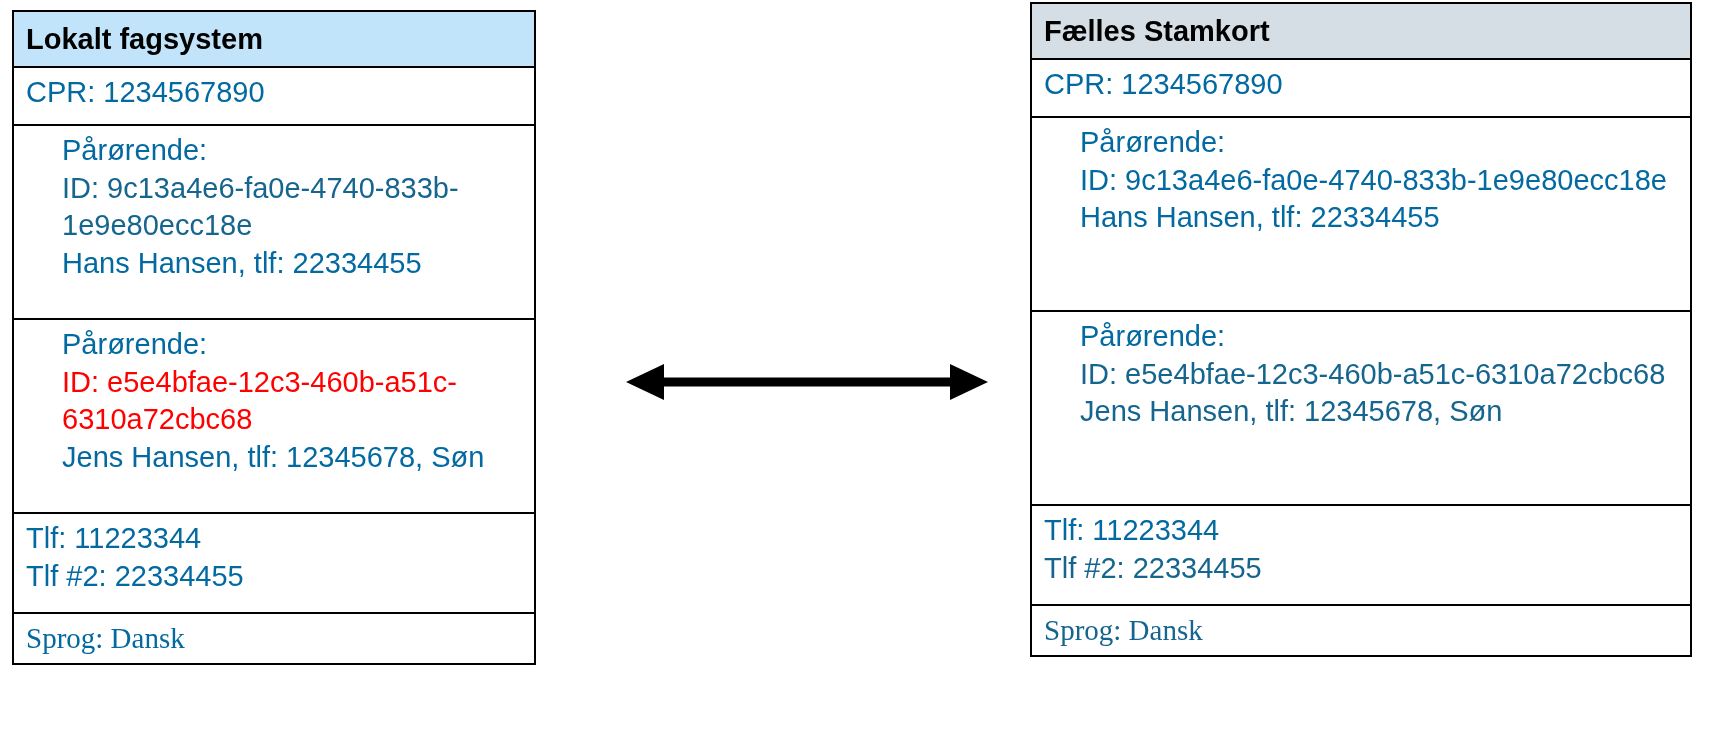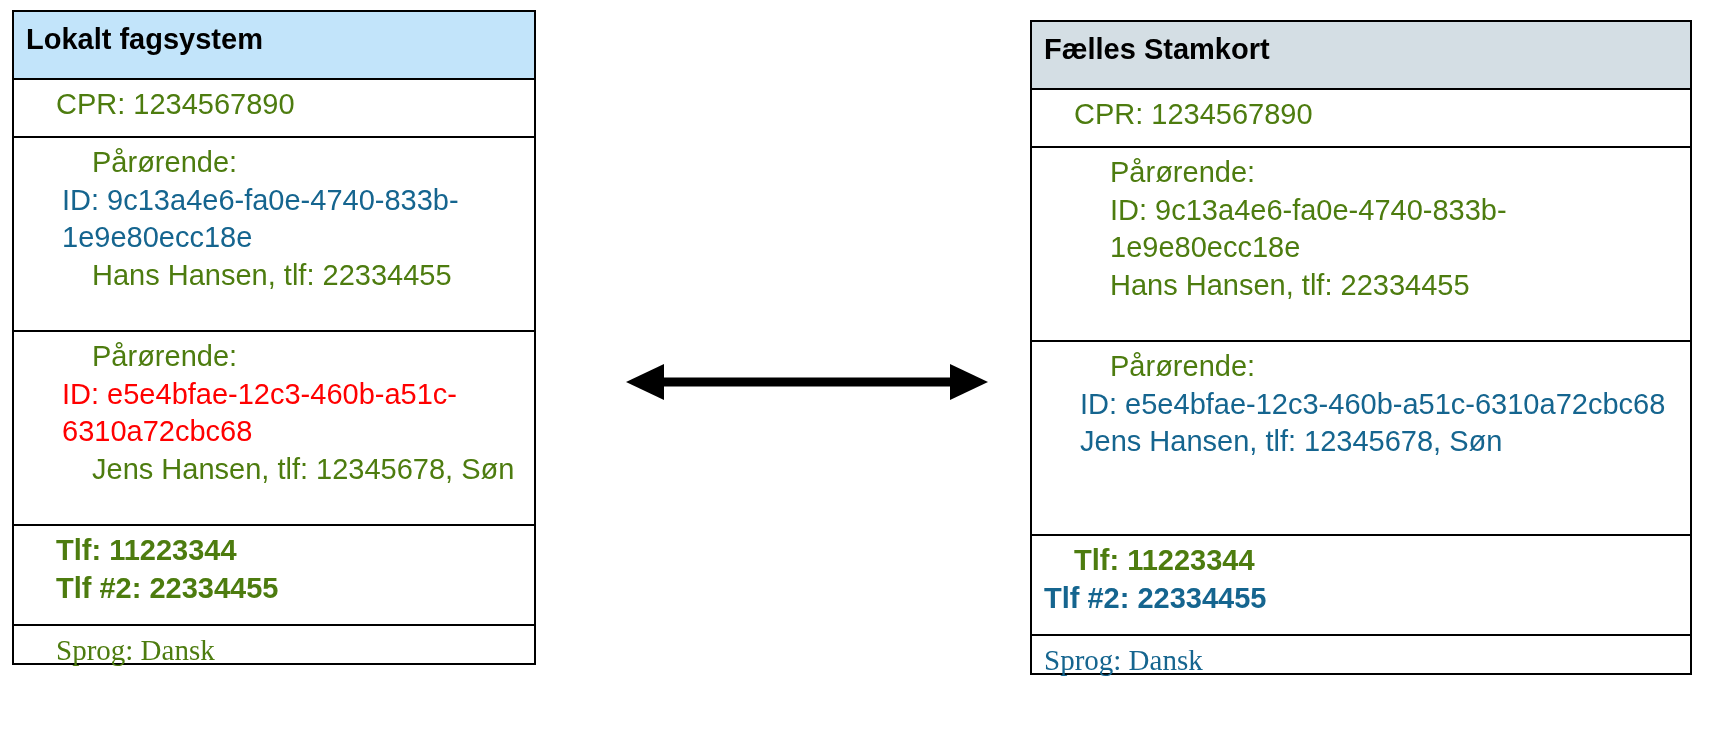--- a/index.html
+++ b/index.html
@@ -21,21 +21,21 @@
   }
 
   
   .card {
     position: absolute;
     box-sizing: border-box;
     border: 2px solid #000000;
     background: #ffffff;
   }
   #card-local  { left: 12px;   top: 10px; width: 524px; height: 655px; }
-  #card-shared { left: 1030px; top: 20px; width: 662px; height: 655px; }
+  #card-shared { left: 1030px; top: 2px; width: 662px; height: 655px; }
 
   .row {
     box-sizing: border-box;
     border-bottom: 2px solid #000000;
     padding: 6px 12px 8px 12px;
     font-size: 29px;
     line-height: 1.30;
     color: #000000;
     white-space: nowrap;
   }
@@ -45,29 +45,29 @@
     font-weight: bold;
     padding: 9px 12px 10px 12px;
   }
   #card-local  .row.header { background: #C2E4FA; }
   #card-shared .row.header { background: #D4DEE4; }
 
   .row .line { display: block; }
   .row .line.wrap { white-space: normal; }
 
   
-  .c-black { color: #4d7c0f; margin-left: 30px; }
+  .c-black { color: #0369a1; }
   .c-blue  { color: #15658F; }
   .c-red   { color: #FF0000; }
 
   
-  .h-header { height: 68px; }
+  .h-header { height: 56px; }
   .h-cpr    { height: 58px; }
   .h-rel    { height: 194px; padding-left: 48px; }
-  .h-tlf    { height: 100px; font-weight: bold; }
+  .h-tlf    { height: 100px; }
   .h-sprog  { height: 57px; }
 
   
   #sync-arrow {
     position: absolute;
     left: 626px;
     top: 362px;
     width: 362px;
     height: 40px;
   }

